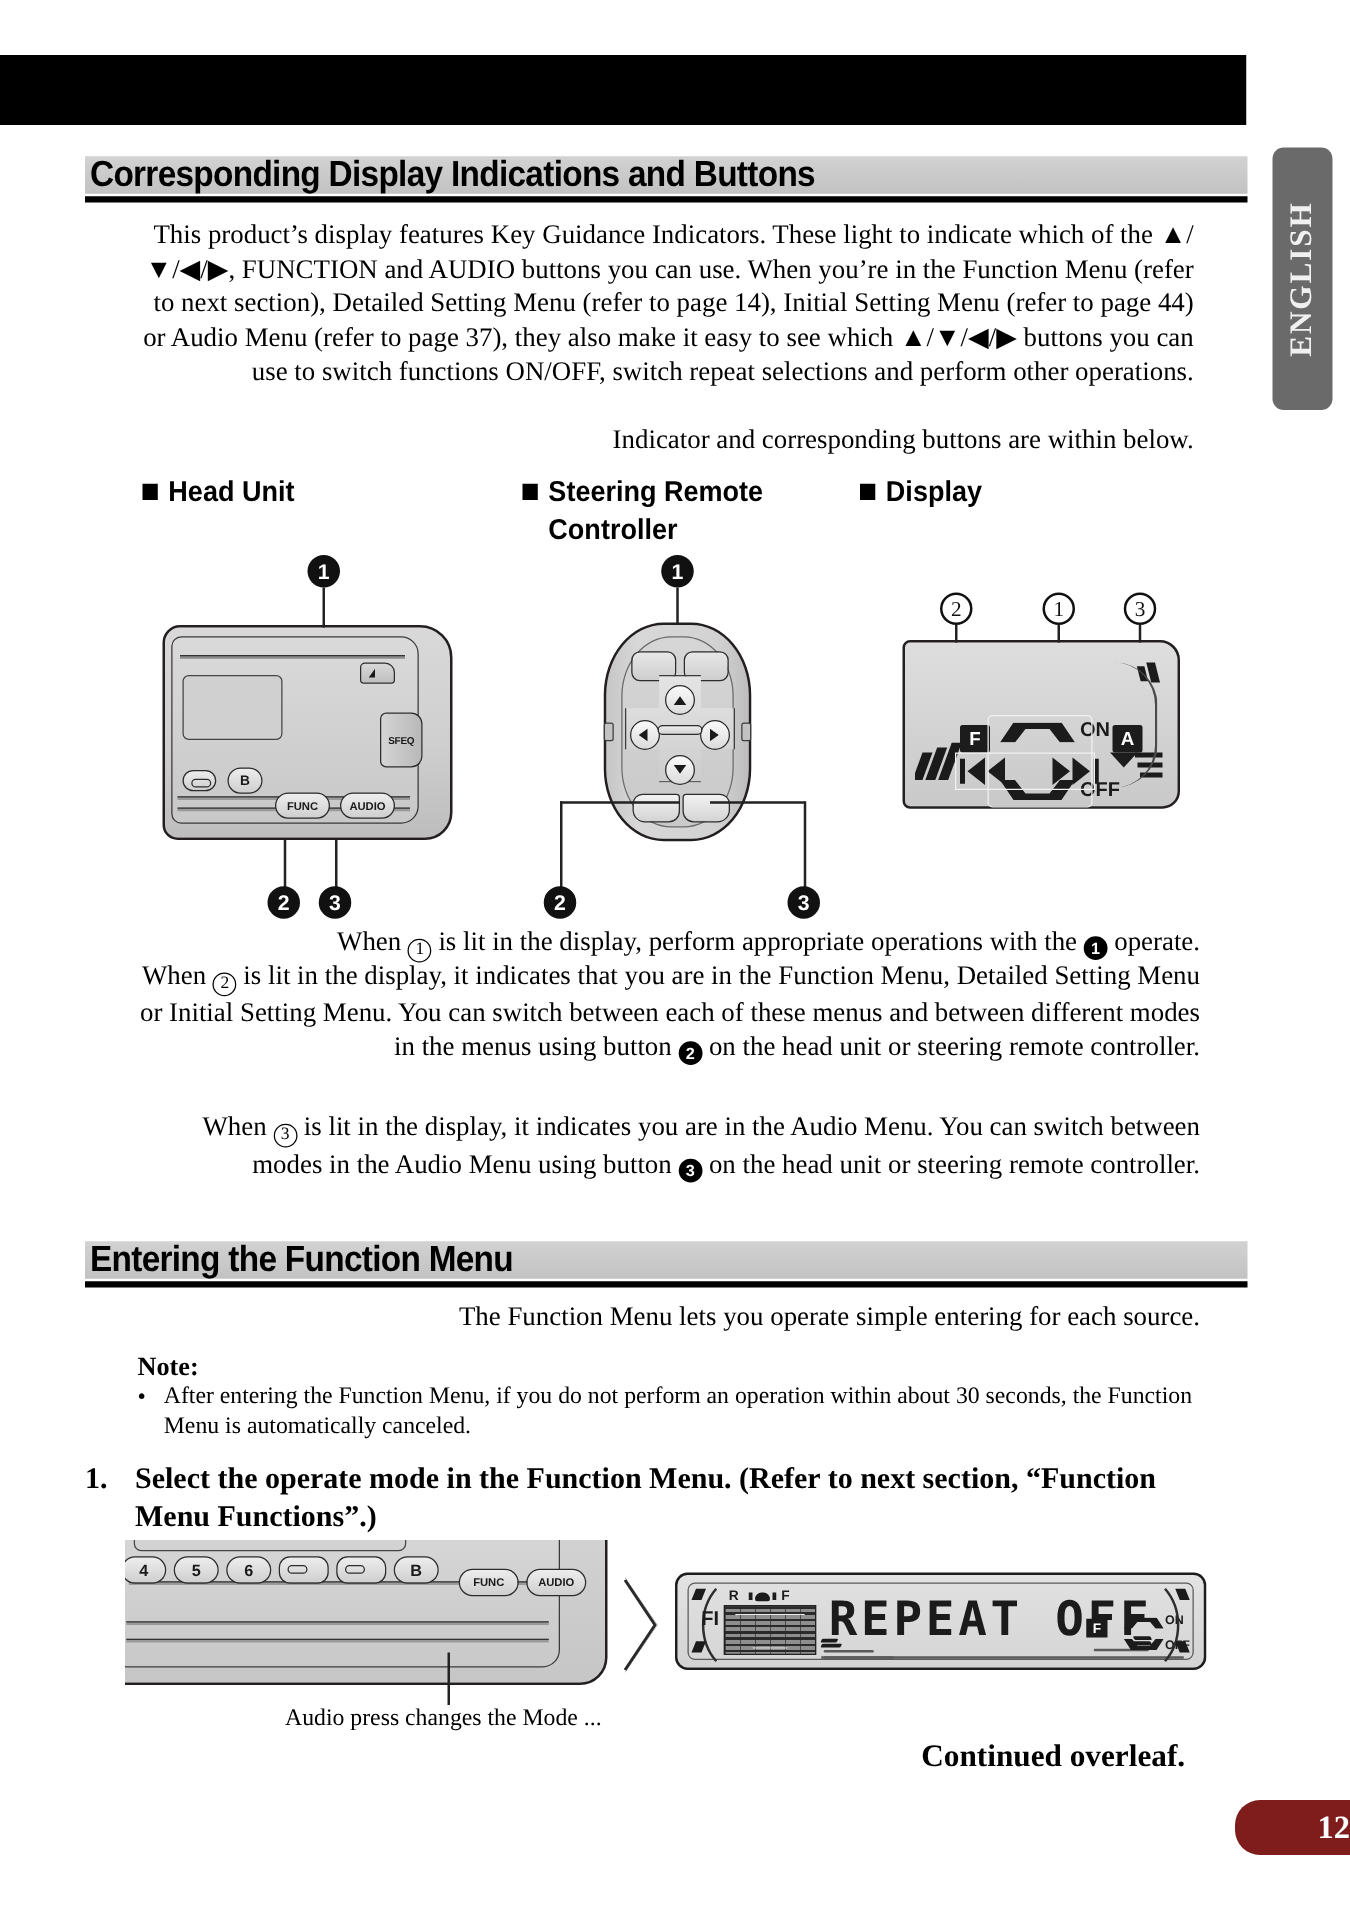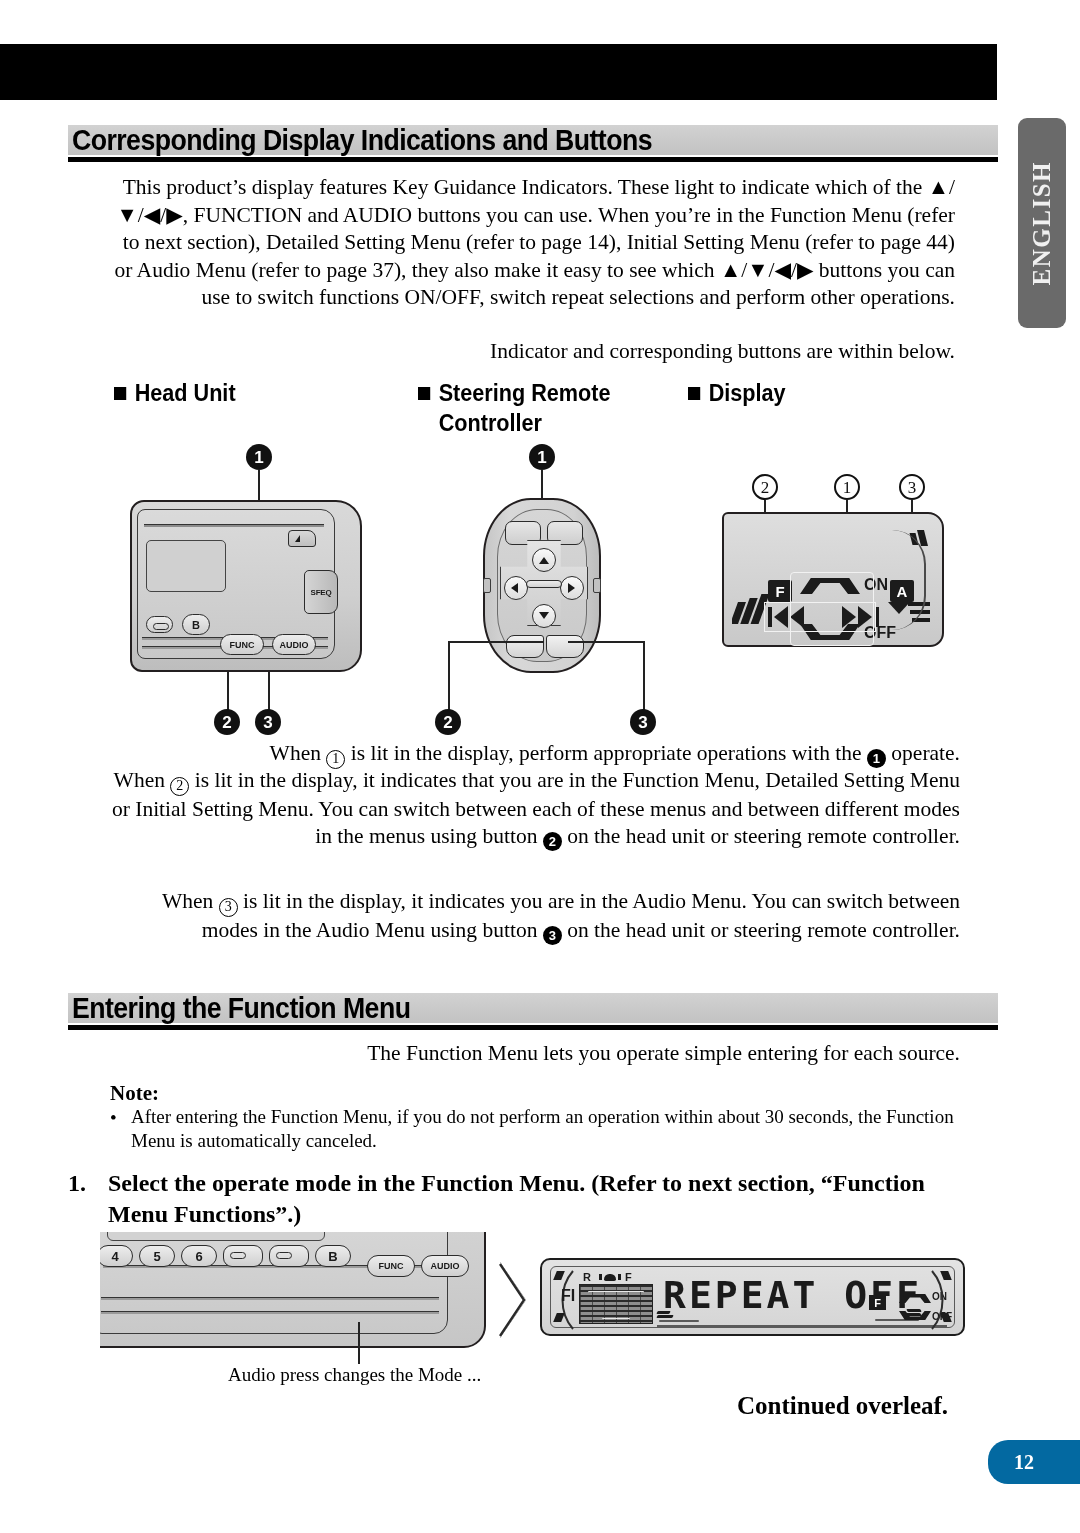--- a/index.html
+++ b/index.html
@@ -348,26 +348,26 @@
     line-height: 31px;
   }
   .cont {
     position: absolute;
     font-family: "Liberation Serif", serif;
     font-weight: bold;
     font-size: 25px;
   }
   .pagetab {
     position: absolute;
-    background: #0369a1; color: #fff;
+    background: #7f1d1d; color: #fff;
     border-radius: 20px 0 0 20px;
     display: flex; align-items: center;
     padding-left: 26px;
     font-family: "Liberation Serif", serif;
-    font-weight: bold; font-size: 20px;
+    font-weight: bold; font-size: 26px; justify-content: flex-end;
   }
 </style>
 </head>
 <body>
 
 <div class="top-bar"></div>
 
 <div class="lang-tab">
   <span>ENGLISH</span>
 </div>

